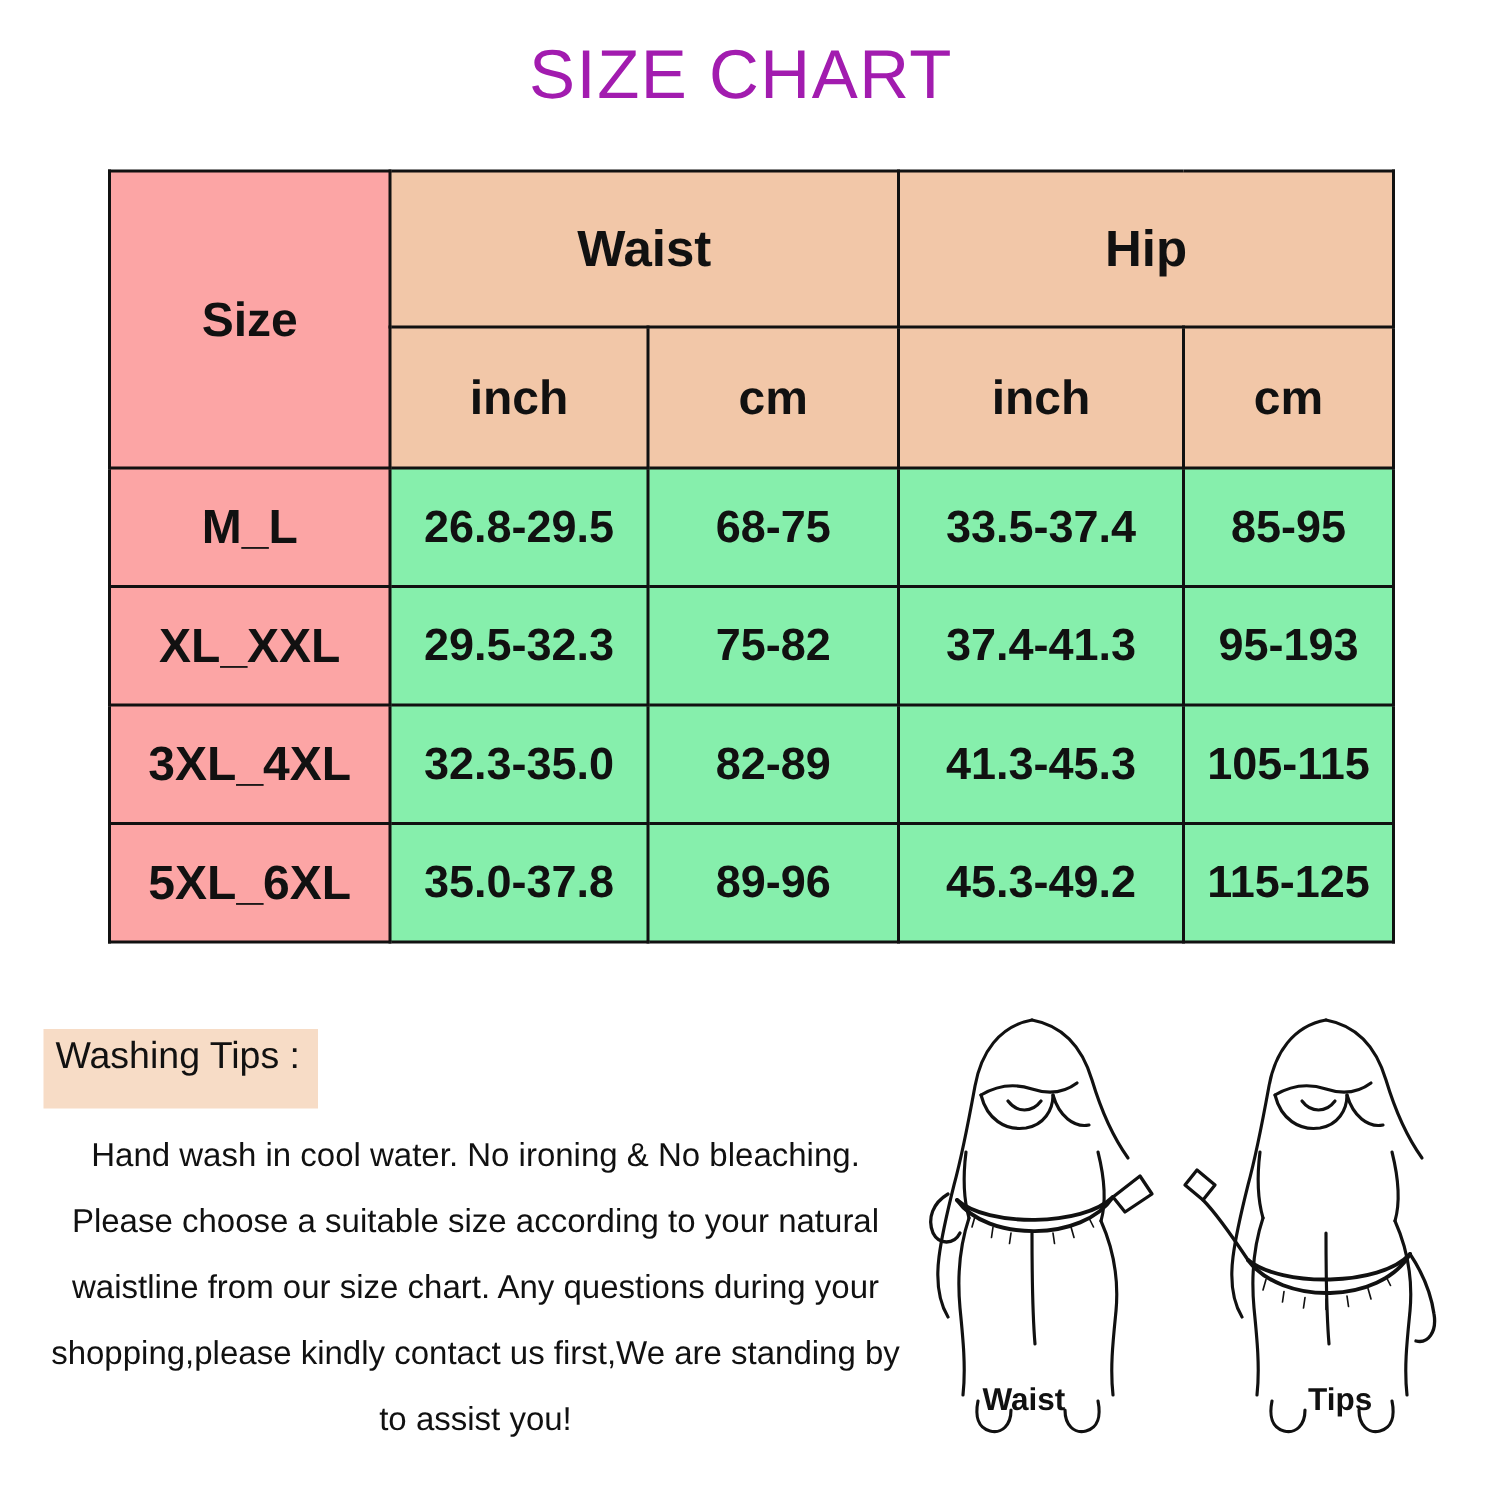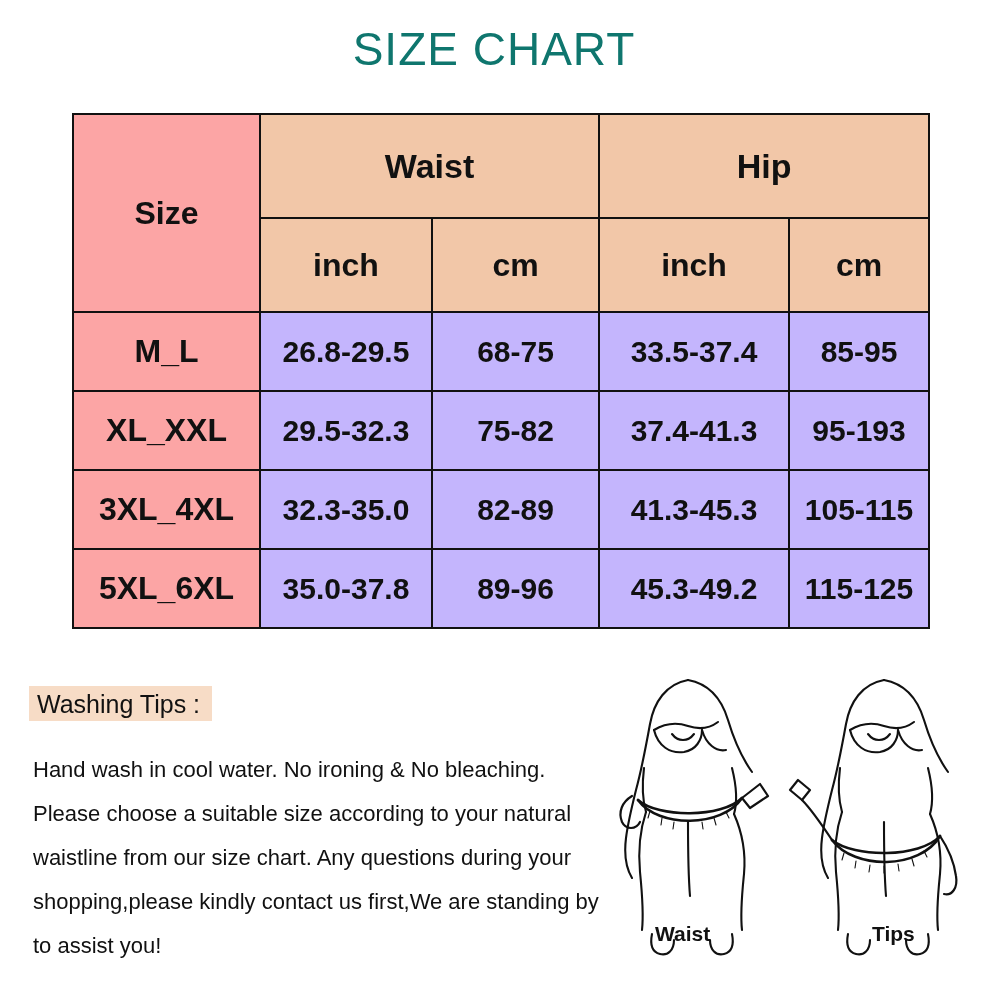--- a/index.html
+++ b/index.html
@@ -15,21 +15,21 @@
     overflow: hidden;
     position: relative;
   }
 
   
   .title {
     text-align: center;
     font-size: 46px;
     letter-spacing: 1px;
     font-weight: 400;
-    color: #0f766e;
+    color: #a21caf;
     margin: 22px 12px 0 0;
     font-family: "Liberation Sans", sans-serif;
   }
 
   
   .table-wrap {
     position: absolute;
     left: 72px;
     top: 113px;
     width: 856px;
@@ -58,54 +58,55 @@
   .hdr-sub {
     height: 92px;
     font-size: 32px;
     margin-top: 25px;
   }
   .size-cell {
     background: #fca5a5;
     font-size: 32px;
   }
   .val-cell {
-    background: #c4b5fd;
+    background: #86efac;
     font-size: 30px;
     font-weight: bold;
   }
   .body-row td {
     height: 77px;
   }
   
   col.c-size { width: 187px; }
   col.c-wi   { width: 172px; }
   col.c-wc   { width: 167px; }
   col.c-hi   { width: 190px; }
   col.c-hc   { width: 140px; }
 
   
   .tips-badge {
     position: absolute;
     left: 29px;
     top: 686px;
     background: #f7dcc6;
-    padding: 4px 12px 2px 8px;
+    padding: 4px 12px 20px 8px;
     font-size: 25px;
     color: #111;
     font-family: "Liberation Sans", sans-serif;
   }
   .tips-body {
     position: absolute;
     left: 33px;
     top: 748px;
     width: 568px;
     font-size: 22px;
     line-height: 44px;
     color: #111;
     font-family: "Liberation Sans", sans-serif;
+    text-align: center;
   }
 
   
   .illus {
     position: absolute;
     left: 592px;
     top: 672px;
     width: 400px;
     height: 290px;
   }

